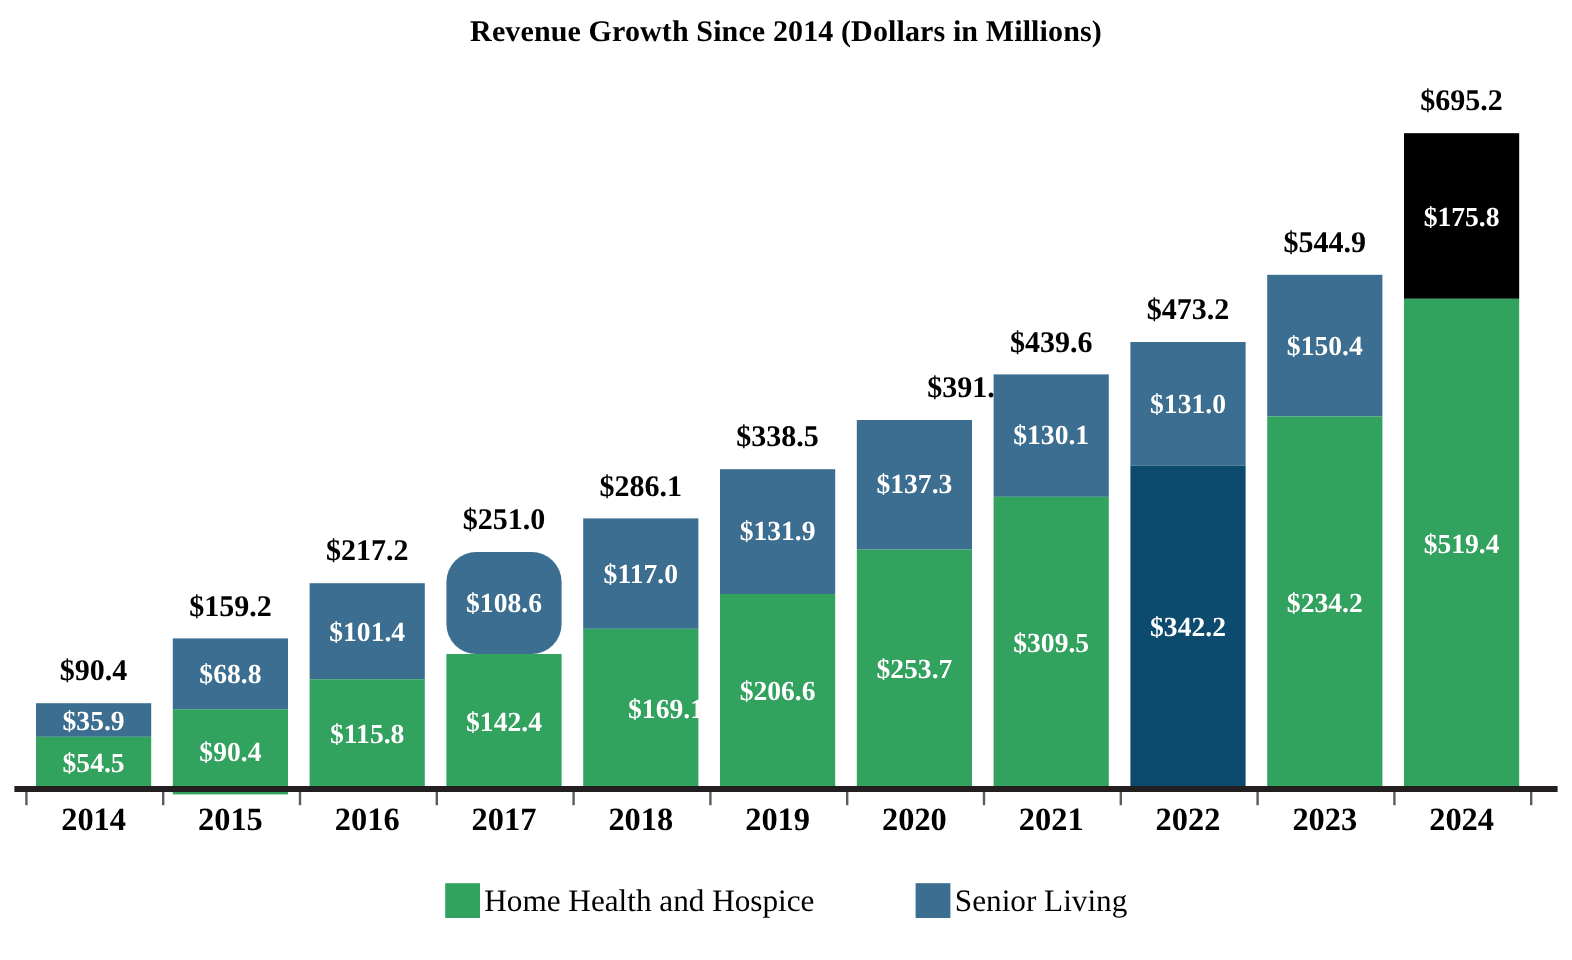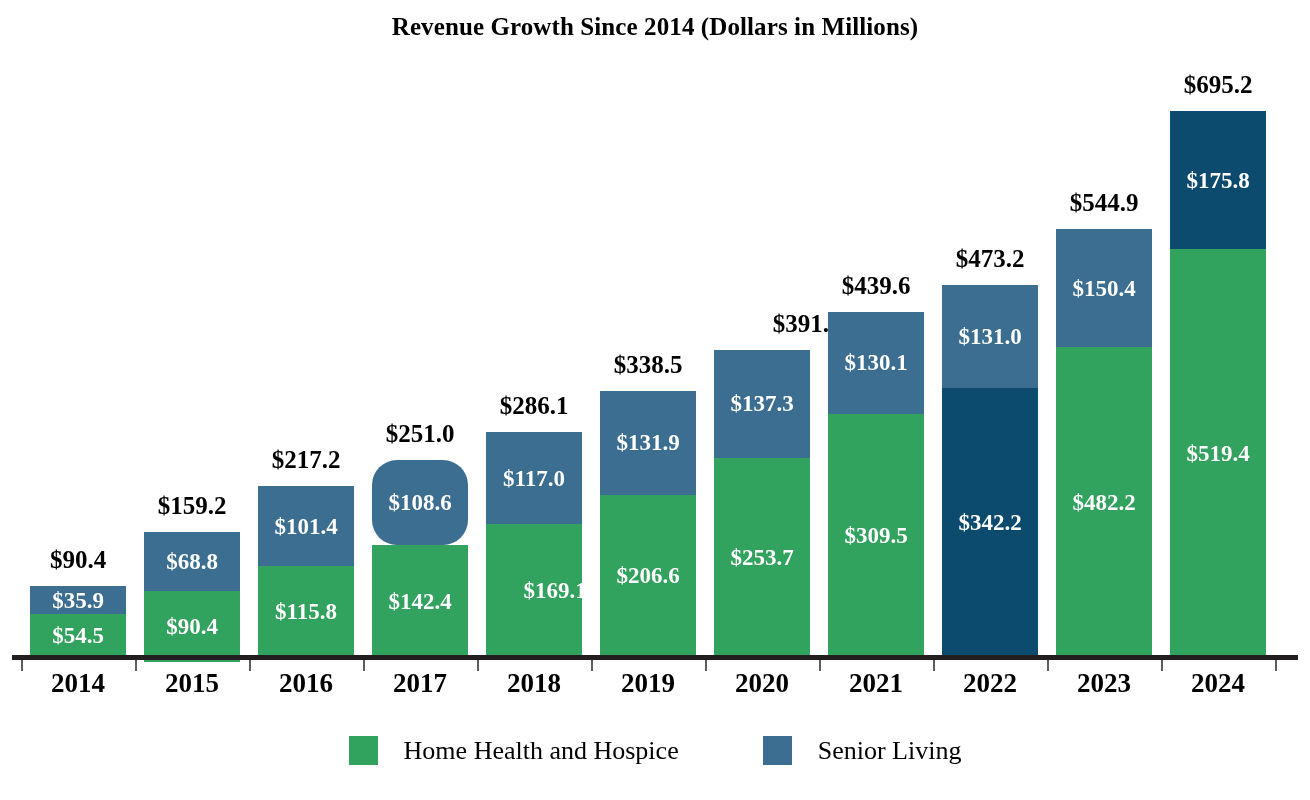--- a/index.html
+++ b/index.html
@@ -116,21 +116,21 @@
     left: 0;
     width: 1310px;
     display: flex;
     justify-content: center;
     align-items: center;
     gap: 84px;
   }
   .legend-item {
     display: flex;
     align-items: center;
-    gap: 26px;
+    gap: 4px;
   }
   .legend-swatch {
     width: 29px;
     height: 29px;
     flex: 0 0 auto;
   }
   .legend-text {
     font-size: 26px;
     line-height: 1;
     white-space: nowrap;
@@ -243,28 +243,28 @@
           </div>
         </div>
         <div class="total-label" style="bottom: 385.644px;">$473.2</div>
       </div>
       <div class="bar-group" style="left: 1056px; width: 96px; height: 657px; bottom: 3px;">
         <div class="bar-stack" style="height: 427.957px;">
           <div class="seg" style="height: 118.122px; background: rgb(59, 110, 144);">
             <span class="seg-label">$150.4</span>
           </div>
           <div class="seg" style="height: 309.835px; background: rgb(50, 163, 95);">
-            <span class="seg-label">$482.2</span>
+            <span class="seg-label">$234.2</span>
           </div>
         </div>
         <div class="total-label" style="bottom: 441.957px;">$544.9</div>
       </div>
       <div class="bar-group" style="left: 1170px; width: 96px; height: 657px; bottom: 3px;">
         <div class="bar-stack" style="height: 546px;">
-          <div class="seg" style="height: 138.071px; background: #0c4a6e;">
+          <div class="seg" style="height: 138.071px; background: #000000;">
             <span class="seg-label">$175.8</span>
           </div>
           <div class="seg" style="height: 407.929px; background: rgb(50, 163, 95);">
             <span class="seg-label">$519.4</span>
           </div>
         </div>
         <div class="total-label" style="bottom: 560px;">$695.2</div>
       </div>
     </div>
 

